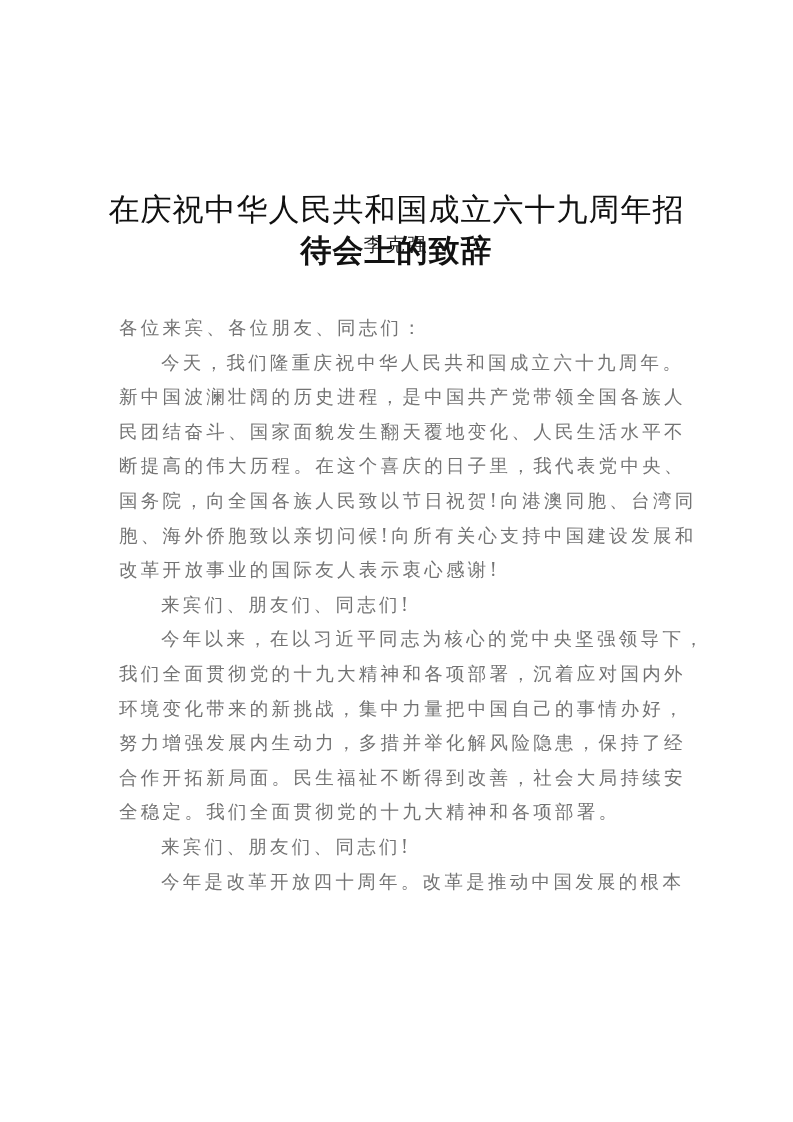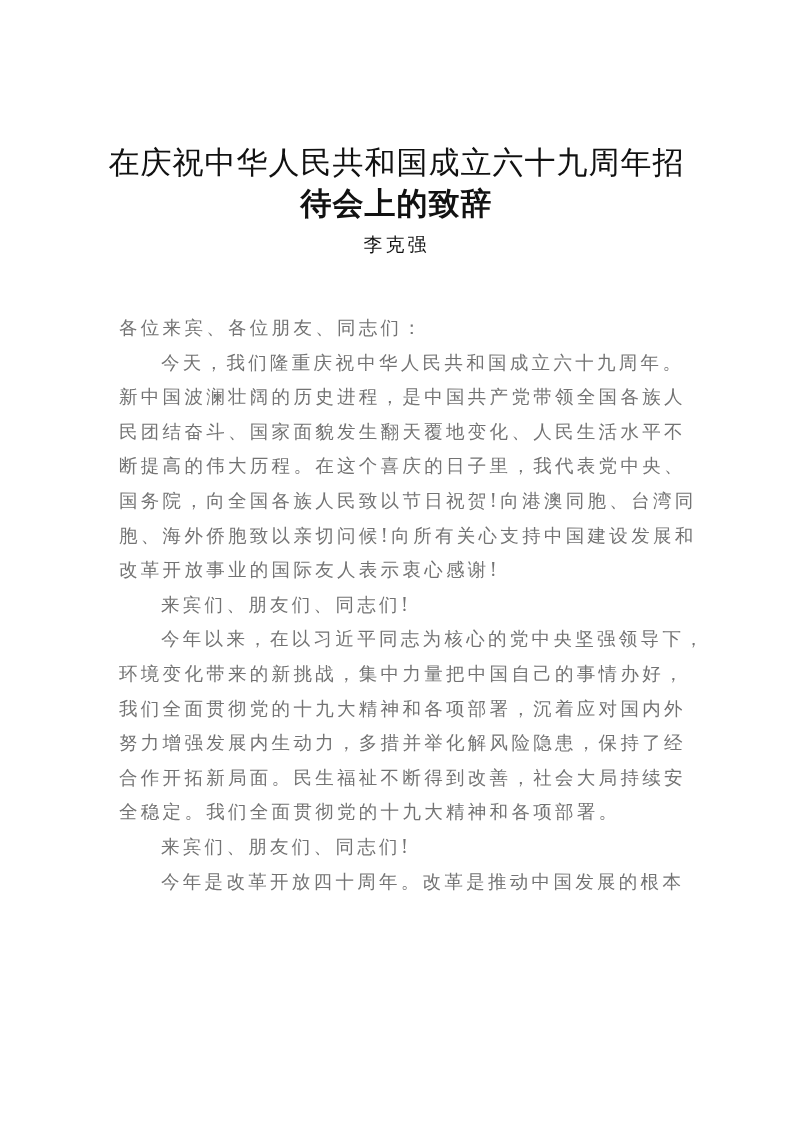--- a/index.html
+++ b/index.html
@@ -1,20 +1,20 @@
 <!DOCTYPE html>
 <html><head>
 <meta charset="utf-8">
 <style>
   html, body { margin: 0; padding: 0; background: #ffffff; }
   body { width: 793px; height: 1122px; position: relative; overflow: hidden;
          font-family: "DejaVu Serif", "Liberation Serif", serif; color: #111111; }
   .page { position: absolute; left: 0; top: 0; width: 793px; height: 1122px; background: #ffffff; }
   .title { position: absolute; left: 0; width: 793px; text-align: center;
-           font-size: 31px; letter-spacing: 1px; color: #111; white-space: nowrap; }
+           font-size: 31px; letter-spacing: 1px; color: #111; white-space: nowrap; margin-top: 47px; }
   .title.l1 { top: 142px; }
   .title.l2 { top: 183px; font-weight: bold; }
   .author { position: absolute; left: 0; width: 793px; top: 232px; text-align: center;
             font-size: 19px; letter-spacing: 3px; color: #111; }
   .body { position: absolute; left: 119px; top: 311px; width: 560px; }
   .line { height: 34.6px; line-height: 34.6px; font-size: 18.5px; white-space: nowrap;
           letter-spacing: 3.3px; color: #737373; }
   .line.indent { padding-left: 42px; }
 </style>
 </head>
@@ -29,21 +29,21 @@
     <div class="line">各位来宾、各位朋友、同志们：</div>
     <div class="line indent">今天，我们隆重庆祝中华人民共和国成立六十九周年。</div>
     <div class="line">新中国波澜壮阔的历史进程，是中国共产党带领全国各族人</div>
     <div class="line">民团结奋斗、国家面貌发生翻天覆地变化、人民生活水平不</div>
     <div class="line">断提高的伟大历程。在这个喜庆的日子里，我代表党中央、</div>
     <div class="line">国务院，向全国各族人民致以节日祝贺!向港澳同胞、台湾同</div>
     <div class="line">胞、海外侨胞致以亲切问候!向所有关心支持中国建设发展和</div>
     <div class="line">改革开放事业的国际友人表示衷心感谢!</div>
     <div class="line indent">来宾们、朋友们、同志们!</div>
     <div class="line indent">今年以来，在以习近平同志为核心的党中央坚强领导下，</div>
+    <div class="line">我们全面贯彻党的十九大精神和各项部署，沉着应对国内外</div>
     <div class="line">环境变化带来的新挑战，集中力量把中国自己的事情办好，</div>
-    <div class="line">我们全面贯彻党的十九大精神和各项部署，沉着应对国内外</div>
     <div class="line">努力增强发展内生动力，多措并举化解风险隐患，保持了经</div>
     <div class="line">合作开拓新局面。民生福祉不断得到改善，社会大局持续安</div>
     <div class="line">全稳定。我们全面贯彻党的十九大精神和各项部署。</div>
     <div class="line indent">来宾们、朋友们、同志们!</div>
     <div class="line indent">今年是改革开放四十周年。改革是推动中国发展的根本</div>
   </div>
 </div>
 
 </body></html>

